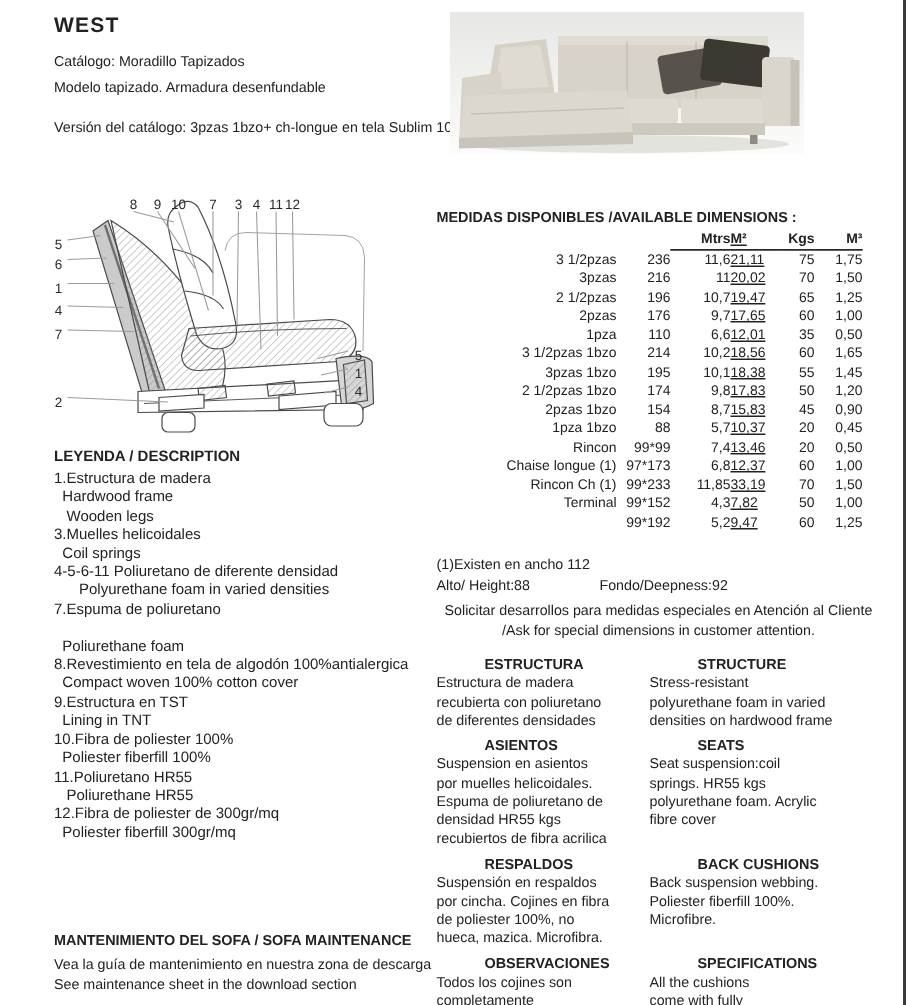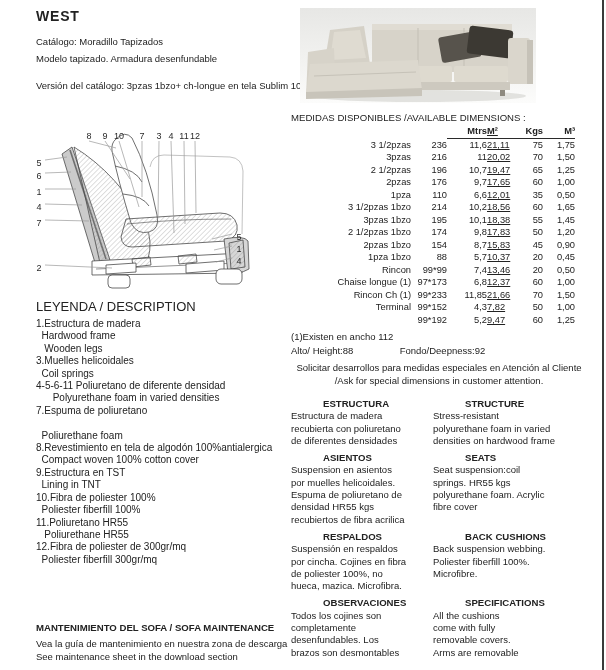--- a/index.html
+++ b/index.html
@@ -10,39 +10,39 @@
   .title{position:absolute;left:36px;top:8px;font-size:14px;font-weight:bold;letter-spacing:.8px;}
   .cat-block{position:absolute;left:36px;top:34px;line-height:16.5px;}
   .version{position:absolute;left:36px;top:80px;}
 
   .photo-svg{position:absolute;left:300px;top:8px;}
   .diagram-svg{position:absolute;left:26px;top:122px;}
   .dlabel{font:9px "Liberation Sans","DejaVu Sans",sans-serif;fill:#2a2a2a;}
   .leader{stroke:#9a9a9a;stroke-width:.7;}
 
   .legend{position:absolute;left:36px;top:299px;width:260px;}
-  .legend-title{font-weight:normal;margin-bottom:4px;font-size:13px;}
+  .legend-title{font-weight:bold;margin-bottom:4px;font-size:10px;}
   .legend-line{white-space:pre;line-height:12.4px;font-size:10px;}
 
   .maintenance{position:absolute;left:36px;top:621px;}
   .maintenance .m-title{font-weight:bold;margin-bottom:2px;font-size:9.6px;}
   .maintenance div{line-height:13.5px;}
 
   .right-col{position:absolute;left:291px;top:112px;width:296px;}
-  .measures-title{font-weight:normal;font-size:9.6px;margin-bottom:2px;}
+  .measures-title{font-weight:bold;font-size:9.6px;margin-bottom:2px;margin-top:28px;}
   table.dims{border-collapse:collapse;table-layout:fixed;}
   table.dims td{font-size:9.3px;height:12.5px;padding:0;white-space:nowrap;vertical-align:middle;}
   .c-label{width:120px;text-align:right;}
   .c-size{width:36px;text-align:right;}
   .c-mtrs{width:40px;text-align:right;}
   .c-m2{width:32px;text-align:left;text-decoration:underline;}
   .c-kgs{width:24px;text-align:right;}
   .c-m3{width:32px;text-align:right;}
   td.uh{border-bottom:1px solid #2a2a2a;font-weight:bold;}
-  .note1{margin-top:5px;}
+  .note1{margin-top:17px;}
   .hd-row{margin-top:3px;}
   .hd-row .alto{display:inline-block;width:106px;}
   .special{margin-top:5px;line-height:13px;white-space:pre-line;text-align:center;}
   .sections{margin-top:11px;}
   .sec-pair{display:flex;margin-bottom:5px;}
   .sec-es{width:142px;}
   .sec-en{flex:1;}
   .sec-h{font-weight:bold;line-height:12.3px;font-size:9.6px;padding-left:32px;}
   .sec-b{white-space:pre-line;line-height:12.3px;}
 </style>
@@ -305,21 +305,21 @@
             <td class="c-size">97*173</td>
             <td class="c-mtrs">6,8</td>
             <td class="c-m2">12,37</td>
             <td class="c-kgs">60</td>
             <td class="c-m3">1,00</td>
           </tr>
           <tr>
             <td class="c-label">Rincon Ch (1)</td>
             <td class="c-size">99*233</td>
             <td class="c-mtrs">11,85</td>
-            <td class="c-m2">21,66</td>
+            <td class="c-m2">33,19</td>
             <td class="c-kgs">70</td>
             <td class="c-m3">1,50</td>
           </tr>
           <tr>
             <td class="c-label">Terminal</td>
             <td class="c-size">99*152</td>
             <td class="c-mtrs">4,3</td>
             <td class="c-m2">7,82</td>
             <td class="c-kgs">50</td>
             <td class="c-m3">1,00</td>

